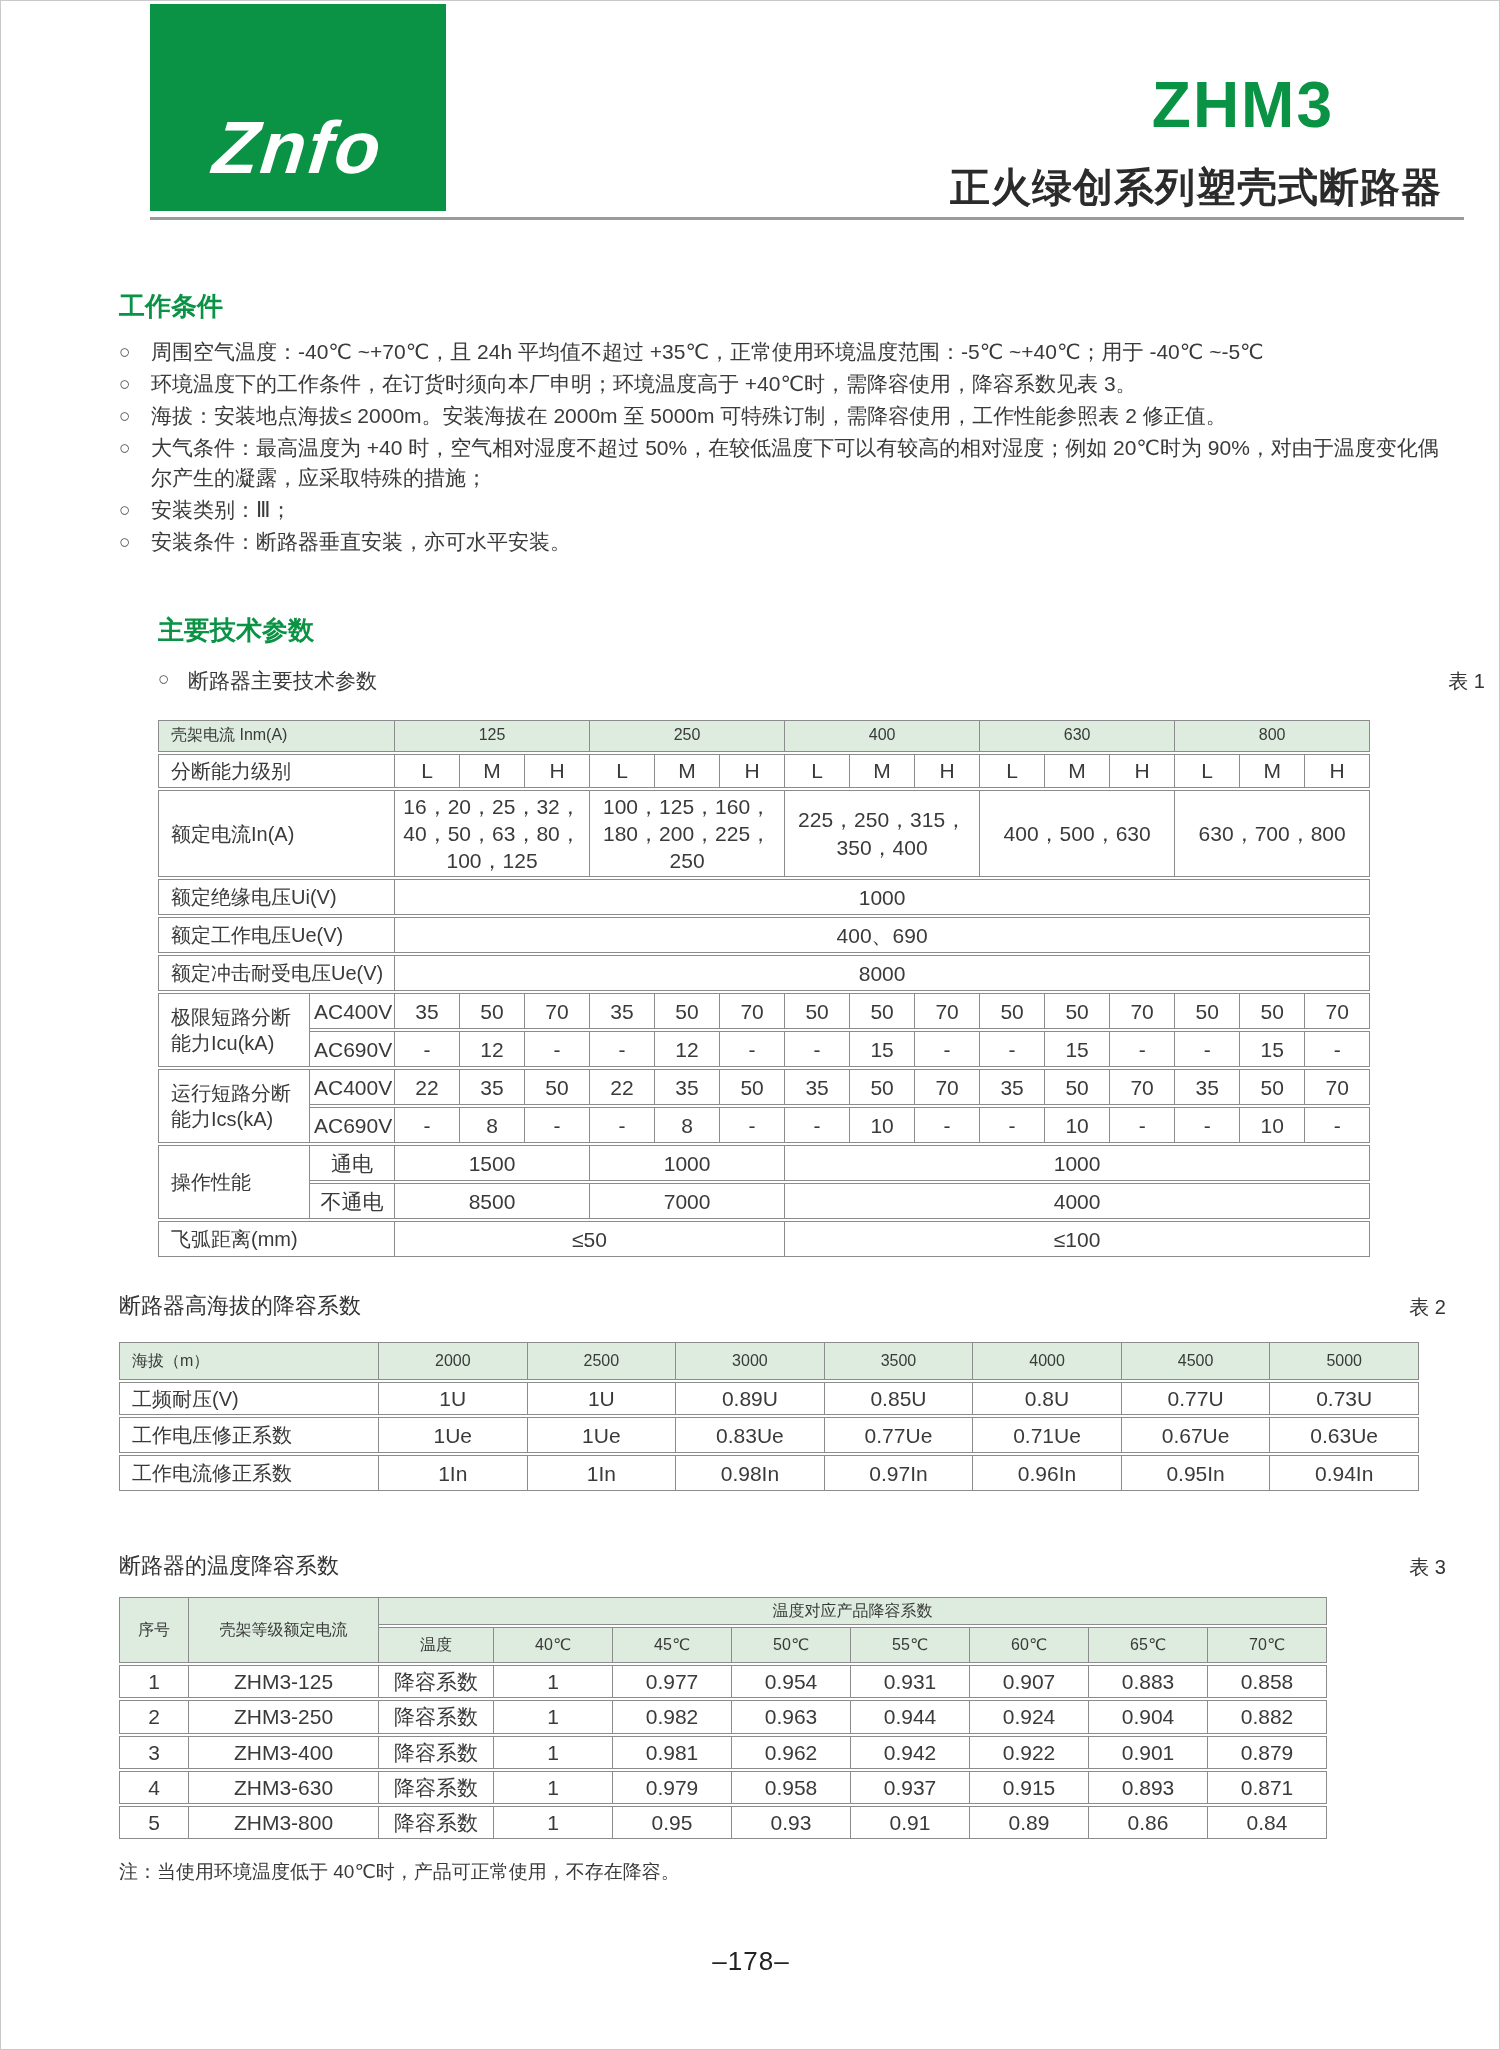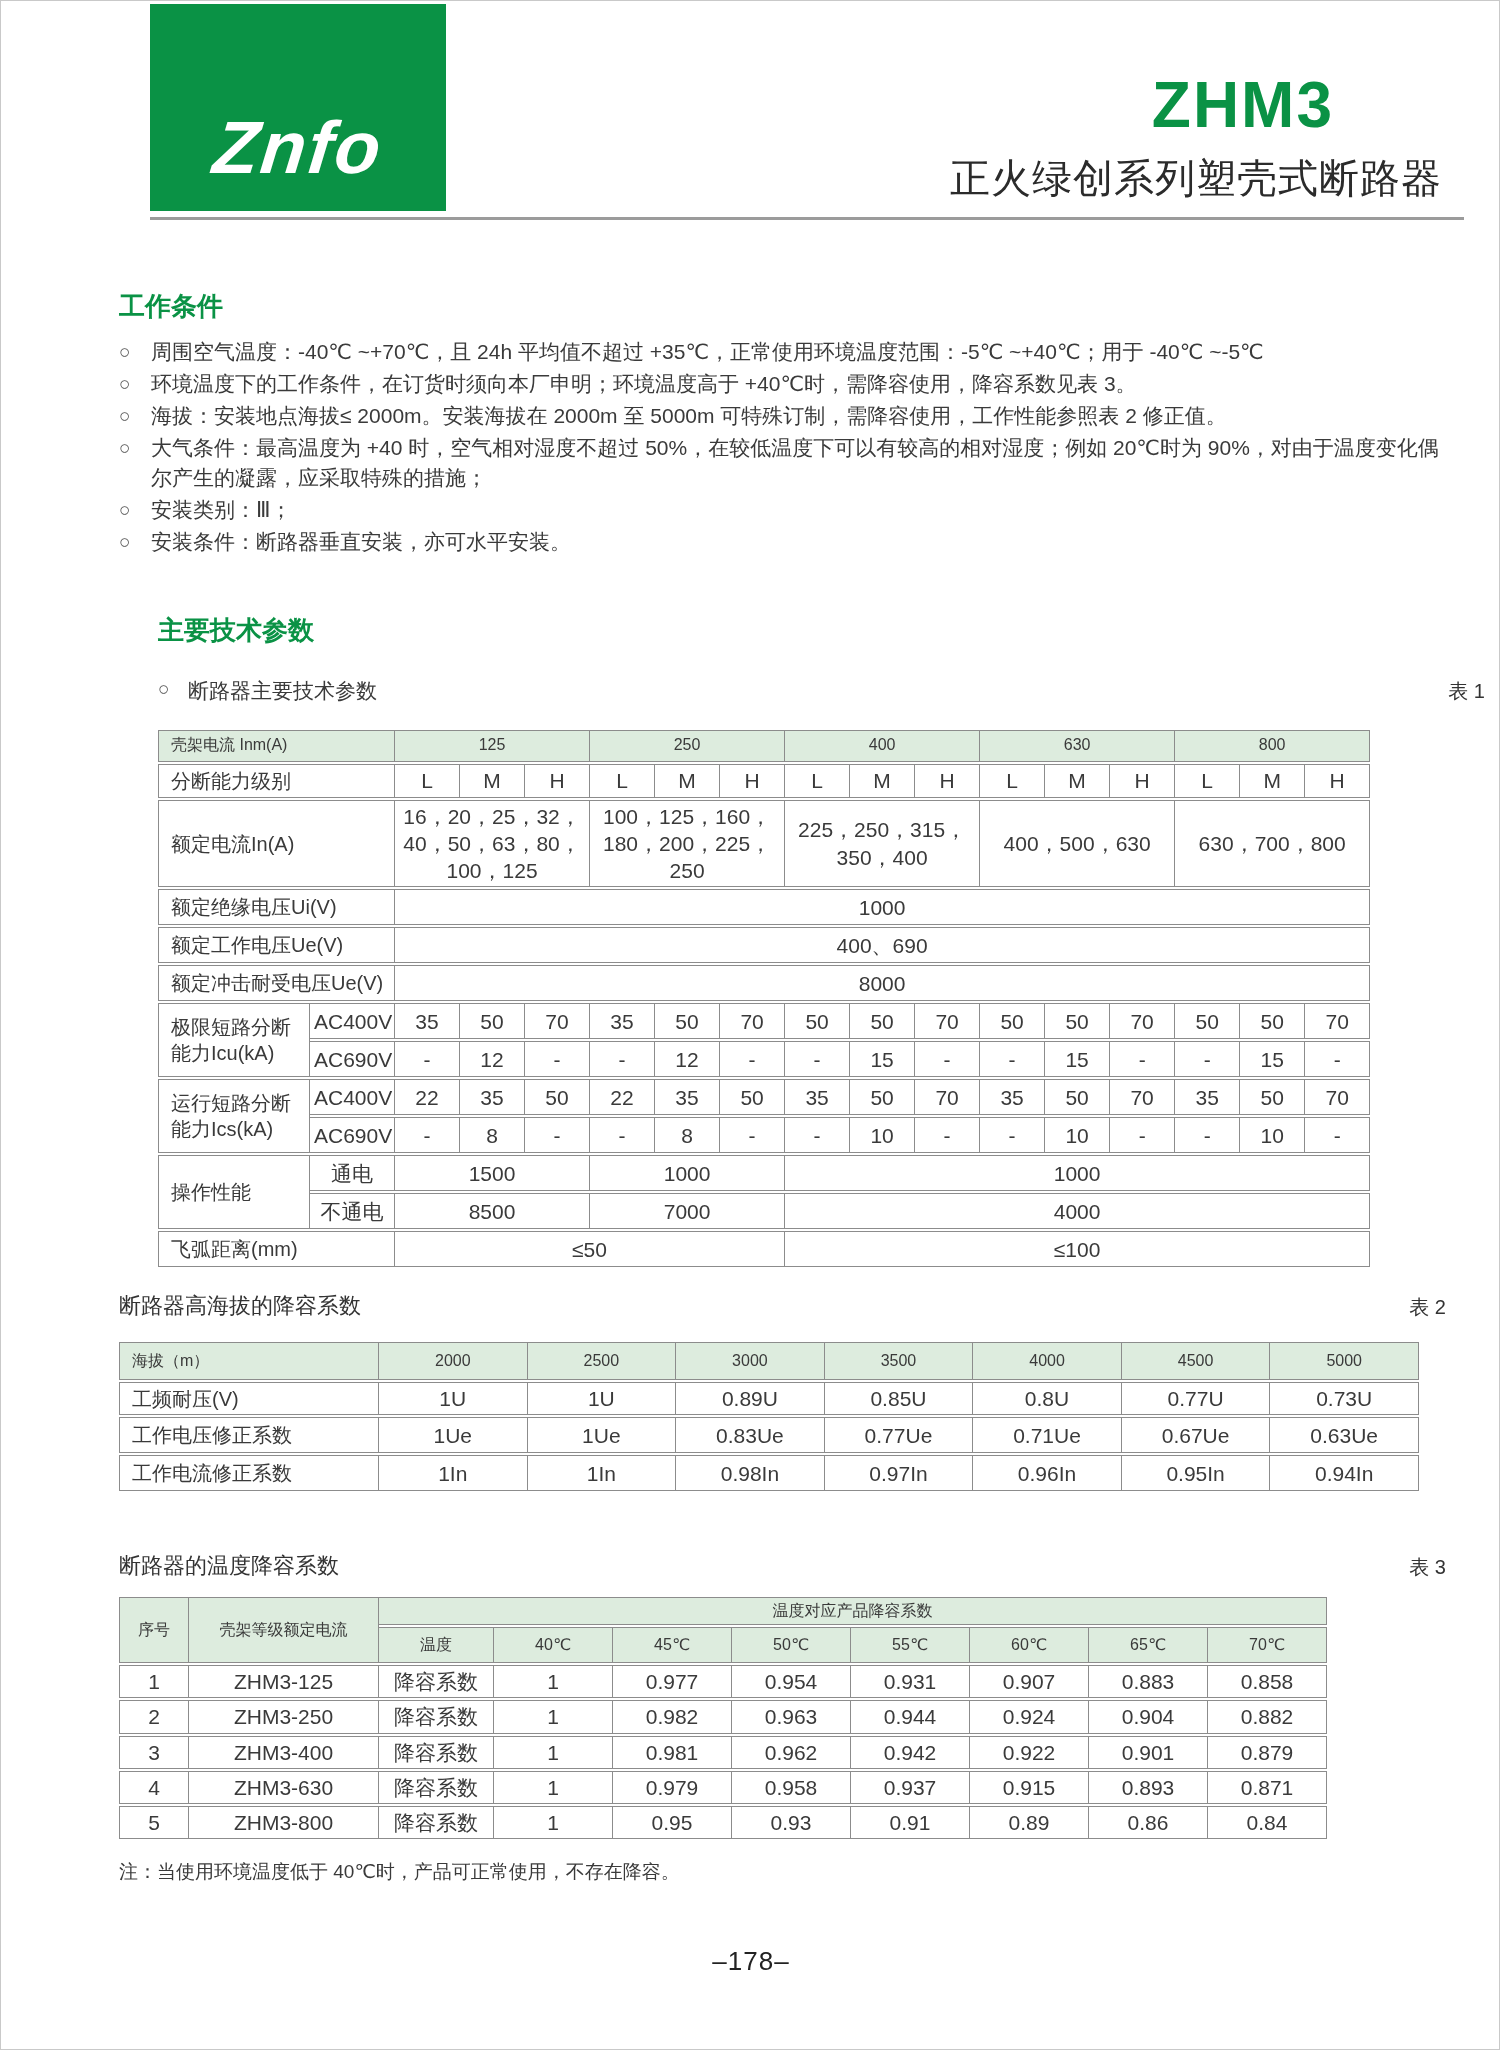--- a/index.html
+++ b/index.html
@@ -22,41 +22,41 @@
   }
   .logo-text{
     color:#fff;font-size:74px;font-weight:bold;font-style:italic;
     transform:skewX(-6deg);letter-spacing:2px;line-height:1;
   }
   .brand-title{
     position:absolute;top:72px;right:165px;color:var(--green);
     font-size:64px;font-weight:bold;line-height:1;letter-spacing:2px;
   }
   .brand-subtitle{
-    position:absolute;top:157px;right:57px;color:#2b2b2b;
-    font-size:40px;font-weight:normal;line-height:1;letter-spacing:1px;
+    position:absolute;top:166px;right:57px;color:#2b2b2b;
+    font-size:40px;font-weight:bold;line-height:1;letter-spacing:1px;
   }
   .header-rule{position:absolute;left:149px;top:216px;width:1314px;height:3px;background:#9b9b9b;}
 
   
   .sec{position:absolute;left:118px;width:1327px;}
   h2.green{color:var(--green);font-size:26px;font-weight:bold;margin:0;line-height:1.1;}
   .sec-wc{top:291px;}
   ul.wc-list{list-style:none;margin:16px 0 0 0;padding:0;font-size:21px;color:#3a3a3a;}
   ul.wc-list li{position:relative;padding-left:32px;line-height:30px;margin-top:2px;}
   ul.wc-list li::before{content:"○";position:absolute;left:0;top:0;font-size:19px;color:#555;}
 
   .cap-row{display:flex;justify-content:space-between;align-items:flex-end;}
   .subhead{font-size:21px;color:#3a3a3a;position:relative;padding-left:30px;}
   .subhead::before{content:"○";position:absolute;left:0;top:1px;font-size:19px;color:#555;}
   .tbl-title{font-size:22px;color:#333;}
   .tbl-caption{font-size:20px;color:#333;}
 
   .sec-tech{top:615px;padding-left:39px;}
-  .sec-tech .cap-row{margin-top:32px;align-items:flex-end;}
+  .sec-tech .cap-row{margin-top:22px;align-items:flex-end;}
   .sec-t2{top:1290px;}
   .sec-t3{top:1550px;}
 
   
   table.tbl{border-collapse:separate;border-spacing:0 2px;table-layout:fixed;color:#3a3a3a;}
   table.tbl td{
     border-top:1px solid var(--bdr);border-bottom:1px solid var(--bdr);border-right:1px solid var(--bdr);
     text-align:center;vertical-align:middle;font-size:21px;padding:2px 4px;box-sizing:border-box;
     line-height:1.3;overflow:hidden;
   }

